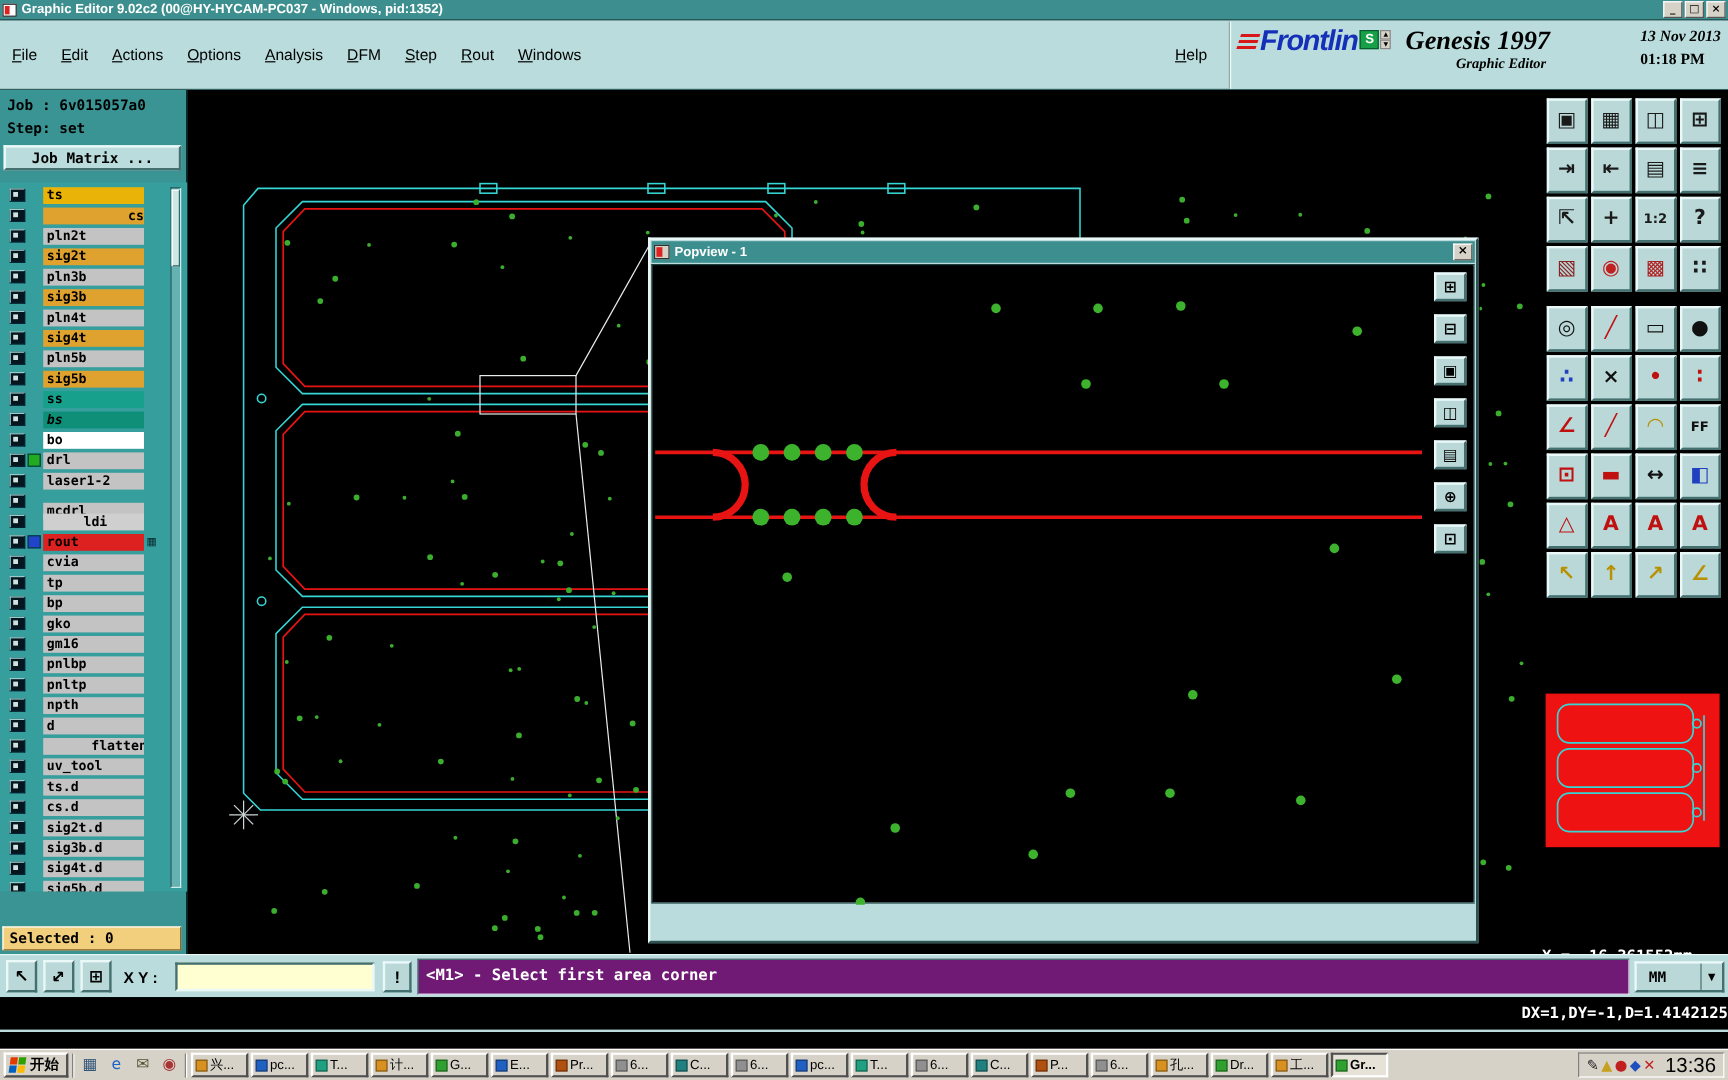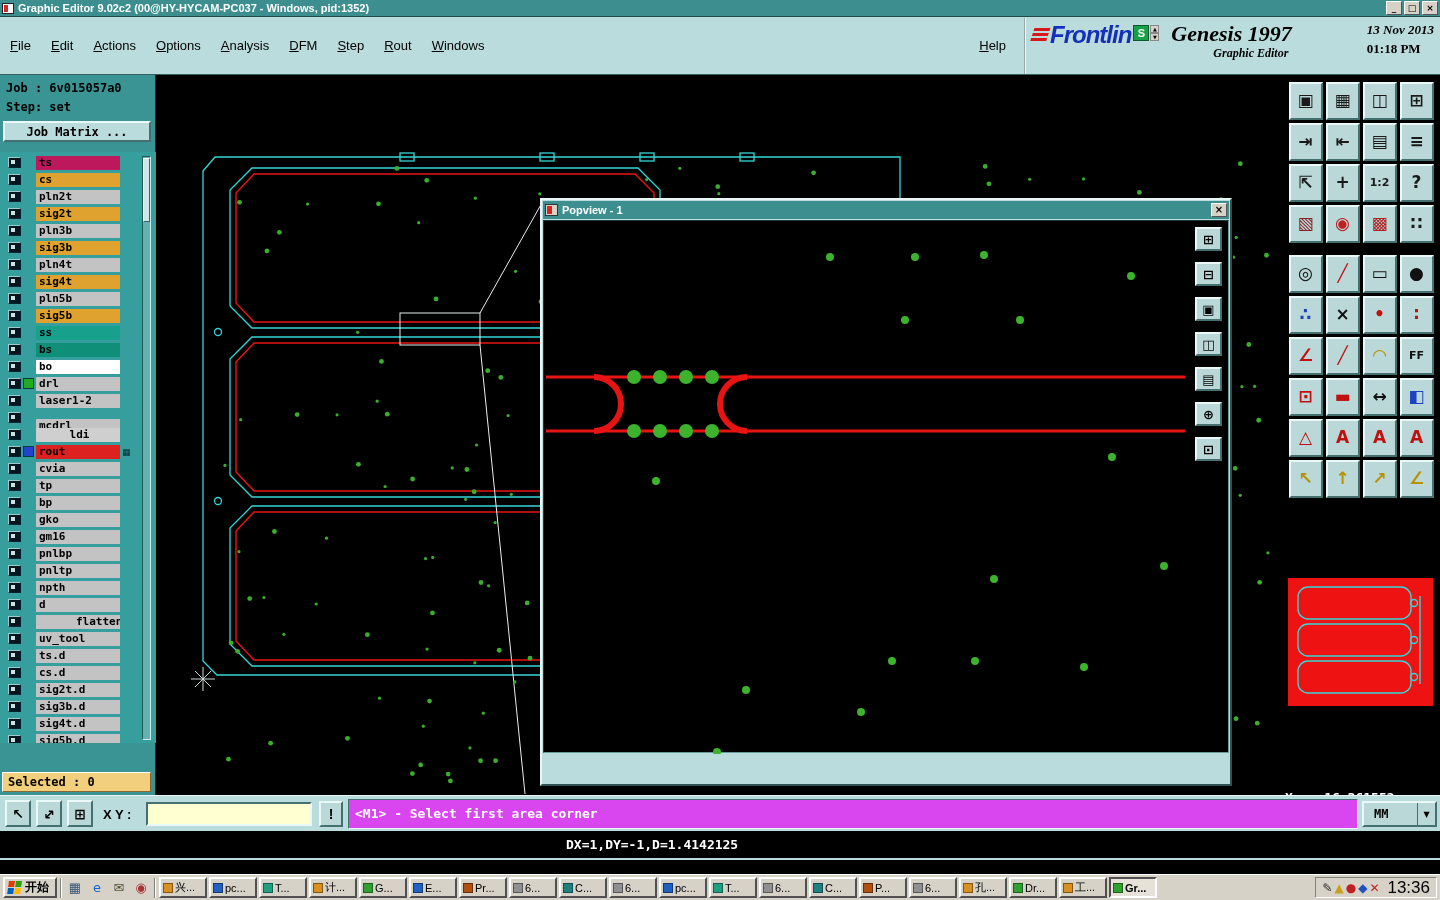--- a/index.html
+++ b/index.html
@@ -74,26 +74,26 @@
   .pop-tools .tool-btn{width:27px;height:24px;font-size:13px;margin:0;}
   .pop-bottom{height:30px;display:flex;align-items:center;padding:0 2px;}
   .pop-close-btn{flex:1;height:23px;background:#bad8d8;border:2px solid;border-color:#eaf8f8 #44706f #44706f #eaf8f8;font-weight:bold;font-size:13px;font-family:"Liberation Sans",sans-serif;outline:1px dotted #000;outline-offset:-4px;}
 
   
   #bottombar{position:absolute;left:0;top:795px;width:1440px;height:36px;background:#badcdc;border-top:1px solid #e6f6f6;}
   .bb-btn{position:absolute;top:4px;width:26px;height:27px;background:#bad8d8;border:2px solid;border-color:#eaf8f8 #44706f #44706f #eaf8f8;font-size:14px;font-weight:bold;display:flex;align-items:center;justify-content:center;font-family:"DejaVu Sans",sans-serif;padding:0;}
   .xy-label{position:absolute;left:103px;top:11px;font-weight:bold;font-size:13px;}
   .xy-input{position:absolute;left:146px;top:6px;width:166px;height:24px;background:#ffffd2;border:2px solid;border-color:#44706f #eaf8f8 #eaf8f8 #44706f;font-family:"DejaVu Sans Mono",monospace;font-size:12px;padding:0 3px;}
   .bang{position:absolute;left:319px;top:5px;width:24px;height:26px;background:#bad8d8;border:2px solid;border-color:#eaf8f8 #44706f #44706f #eaf8f8;font-weight:bold;font-size:14px;padding:0;}
-  .prompt{position:absolute;left:348px;top:3px;width:1010px;height:30px;background:#d946ef;border:1px solid;border-color:#44706f #eaf8f8 #eaf8f8 #44706f;color:#fff;font-family:"DejaVu Sans Mono",monospace;font-weight:bold;font-size:13px;line-height:27px;padding-left:6px;white-space:nowrap;overflow:hidden;}
+  .prompt{position:absolute;left:348px;top:3px;width:1010px;height:30px;background:#701a75;border:1px solid;border-color:#44706f #eaf8f8 #eaf8f8 #44706f;color:#fff;font-family:"DejaVu Sans Mono",monospace;font-weight:bold;font-size:13px;line-height:27px;padding-left:6px;white-space:nowrap;overflow:hidden;}
   .mm-box{position:absolute;left:1362px;top:5px;width:75px;height:26px;background:#bad8d8;border:2px solid;border-color:#eaf8f8 #44706f #44706f #eaf8f8;display:flex;align-items:center;font-weight:bold;font-size:12px;padding-left:10px;font-family:"DejaV u Sans Mono",monospace;}
   .mm-arrow{margin-left:auto;width:18px;height:22px;border-left:1px solid #44706f;display:flex;align-items:center;justify-content:center;font-size:8px;font-family:"DejaVu Sans",sans-serif;}
 
   
-  #dxbar{position:absolute;left:0;top:831px;width:1440px;height:27px;background:#000;color:#fff;font-family:"DejaVu Sans Mono",monospace;font-weight:bold;font-size:13px;line-height:27px;}
+  #dxbar{position:absolute;left:0;top:831px;width:1440px;height:27px;background:#000;color:#fff;font-family:"DejaVu Sans Mono",monospace;font-weight:bold;font-size:13px;line-height:27px;text-align:right;}
   #dxbar span{margin-left:566px;}
   #gapbar{position:absolute;left:0;top:858px;width:1440px;height:16px;background:#000;border-top:2px solid #badcdc;}
 
   
   #taskbar{position:absolute;left:0;top:874px;width:1440px;height:26px;background:#d6d2c8;border-top:1px solid #fff;display:flex;align-items:center;padding:0 3px;gap:3px;}
   .start{height:21px;display:flex;align-items:center;gap:3px;background:#d6d2c8;border:2px solid;border-color:#fff #505050 #505050 #fff;font-weight:bold;font-size:12px;padding:0 6px 0 3px;flex:none;}
   .winlogo{width:14px;height:14px;display:grid;grid-template-columns:6px 6px;grid-template-rows:6px 6px;gap:1px;transform:skewX(-8deg);}
   .winlogo i:nth-child(1){background:#e03c00;}.winlogo i:nth-child(2){background:#30a000;}
   .winlogo i:nth-child(3){background:#0060c0;}.winlogo i:nth-child(4){background:#ffb900;}
   .tb-sep{width:2px;height:20px;border-left:1px solid #808080;border-right:1px solid #fff;flex:none;}
@@ -157,26 +157,26 @@
 </div>
 
 <div id="sidebar">
   <div class="job-row" id="job-row1">Job : 6v015057a0</div>
   <div class="job-row" id="job-row2">Step: set</div>
   <button class="jm-btn">Job Matrix ...</button>
   <div class="layer-list">
       <div class="layer-row">
         <span class="layer-cb"></span>
         <span class="layer-chip" style="visibility: hidden;"></span>
-        <span class="layer-label" style="background: #be185d;">ts</span>
-      </div>
-      <div class="layer-row">
-        <span class="layer-cb"></span>
-        <span class="layer-chip" style="visibility: hidden;"></span>
-        <span class="layer-label" style="background: rgb(223, 162, 46);">cs</span>
+        <span class="layer-label" style="background: #eab308;">ts</span>
+      </div>
+      <div class="layer-row">
+        <span class="layer-cb"></span>
+        <span class="layer-chip" style="visibility: hidden;"></span>
+        <span class="layer-label" style="background: rgb(223, 162, 46); text-align: right;">cs</span>
       </div>
       <div class="layer-row">
         <span class="layer-cb"></span>
         <span class="layer-chip" style="visibility: hidden;"></span>
         <span class="layer-label" style="background: rgb(195, 195, 195);">pln2t</span>
       </div>
       <div class="layer-row">
         <span class="layer-cb"></span>
         <span class="layer-chip" style="visibility: hidden;"></span>
         <span class="layer-label" style="background: rgb(223, 162, 46);">sig2t</span>
@@ -212,21 +212,21 @@
         <span class="layer-label" style="background: rgb(223, 162, 46);">sig5b</span>
       </div>
       <div class="layer-row">
         <span class="layer-cb"></span>
         <span class="layer-chip" style="visibility: hidden;"></span>
         <span class="layer-label" style="background: rgb(23, 160, 140);">ss</span>
       </div>
       <div class="layer-row">
         <span class="layer-cb"></span>
         <span class="layer-chip" style="visibility: hidden;"></span>
-        <span class="layer-label" style="background: rgb(15, 143, 120);">bs</span>
+        <span class="layer-label" style="background: rgb(15, 143, 120); font-style: italic;">bs</span>
       </div>
       <div class="layer-row">
         <span class="layer-cb"></span>
         <span class="layer-chip" style="visibility: hidden;"></span>
         <span class="layer-label" style="background: rgb(255, 255, 255);">bo</span>
       </div>
       <div class="layer-row">
         <span class="layer-cb"></span>
         <span class="layer-chip" style="background: rgb(34, 170, 34);"></span>
         <span class="layer-label" style="background: rgb(195, 195, 195);">drl</span>

